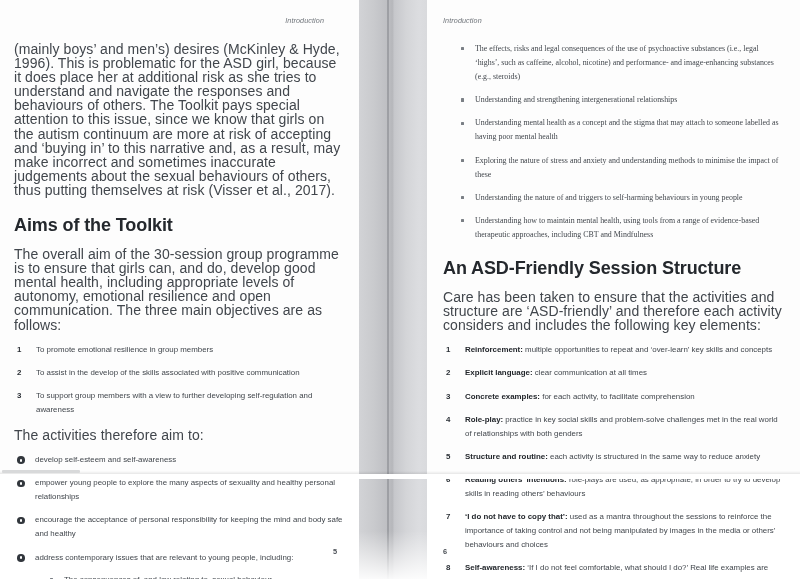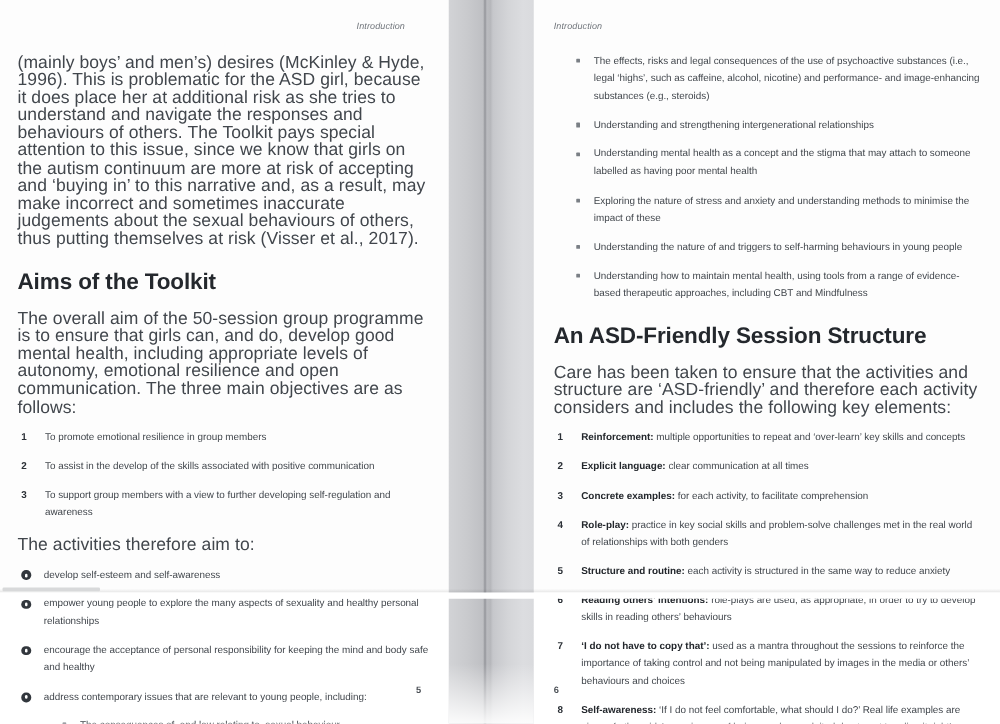--- a/index.html
+++ b/index.html
@@ -243,21 +243,21 @@
   ul.ringlist ul.dotlist {
     margin-top: 8px;
     margin-left: 9px;
   }
 
   
   .page-body-right > ul.dotlist {
     margin-top: 0;
     margin-left: 12px;
   }
-  .page-body-right > ul.dotlist > li { padding-left: 20px; }
+  .page-body-right > ul.dotlist > li { padding-left: 20px; font-family: Liberation Serif, serif; }
 
   
   .folio {
     position: absolute;
     bottom: 23px;
     font-size: 7.4px;
     font-weight: bold;
     color: #4a4f55;
   }
   .folio-left  { right: 22px; }
@@ -270,21 +270,21 @@
 
   <div class="page page-left">
     <div class="page-body-left">
 
       <div class="runhead runhead-left">Introduction</div>
 
       <p class="body">(mainly boys’ and men’s) desires (McKinley &amp; Hyde, 1996). This is problematic for the ASD girl, because it does place her at additional risk as she tries to understand and navigate the responses and behaviours of others. The Toolkit pays special attention to this issue, since we know that girls on the autism continuum are more at risk of accepting and ‘buying in’ to this narrative and, as a result, may make incorrect and sometimes inaccurate judgements about the sexual behaviours of others, thus putting themselves at risk (Visser et al., 2017).</p>
 
       <h2 class="section first">Aims of the Toolkit</h2>
 
-      <p class="body tight">The overall aim of the 50-session group programme is to ensure that girls can, and do, develop good mental health, including appropriate levels of autonomy, emotional resilience and open communication. The three main objectives are as follows:</p>
+      <p class="body tight">The overall aim of the 30-session group programme is to ensure that girls can, and do, develop good mental health, including appropriate levels of autonomy, emotional resilience and open communication. The three main objectives are as follows:</p>
 
       <ol class="numlist" id="left-objectives">
           <li><span class="num">1</span><span>To promote emotional resilience in group members</span></li>
           <li><span class="num">2</span><span>To assist in the develop of the skills associated with positive communication</span></li>
           <li><span class="num">3</span><span>To support group members with a view to further developing self-regulation and awareness</span></li>
         </ol>
 
       <p class="body tight" style="margin-top:11px;">The activities therefore aim to:</p>
 
       <ul class="ringlist" id="left-activities">

